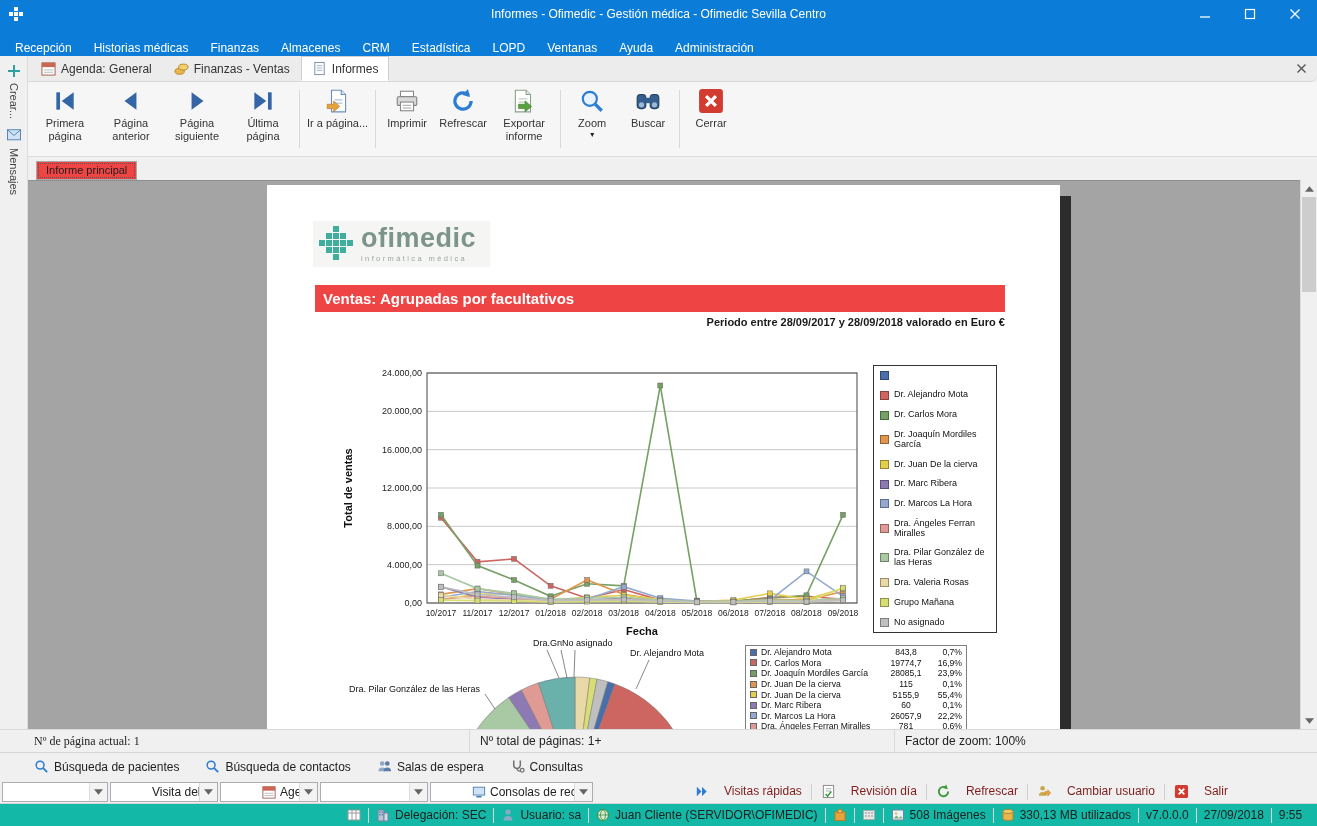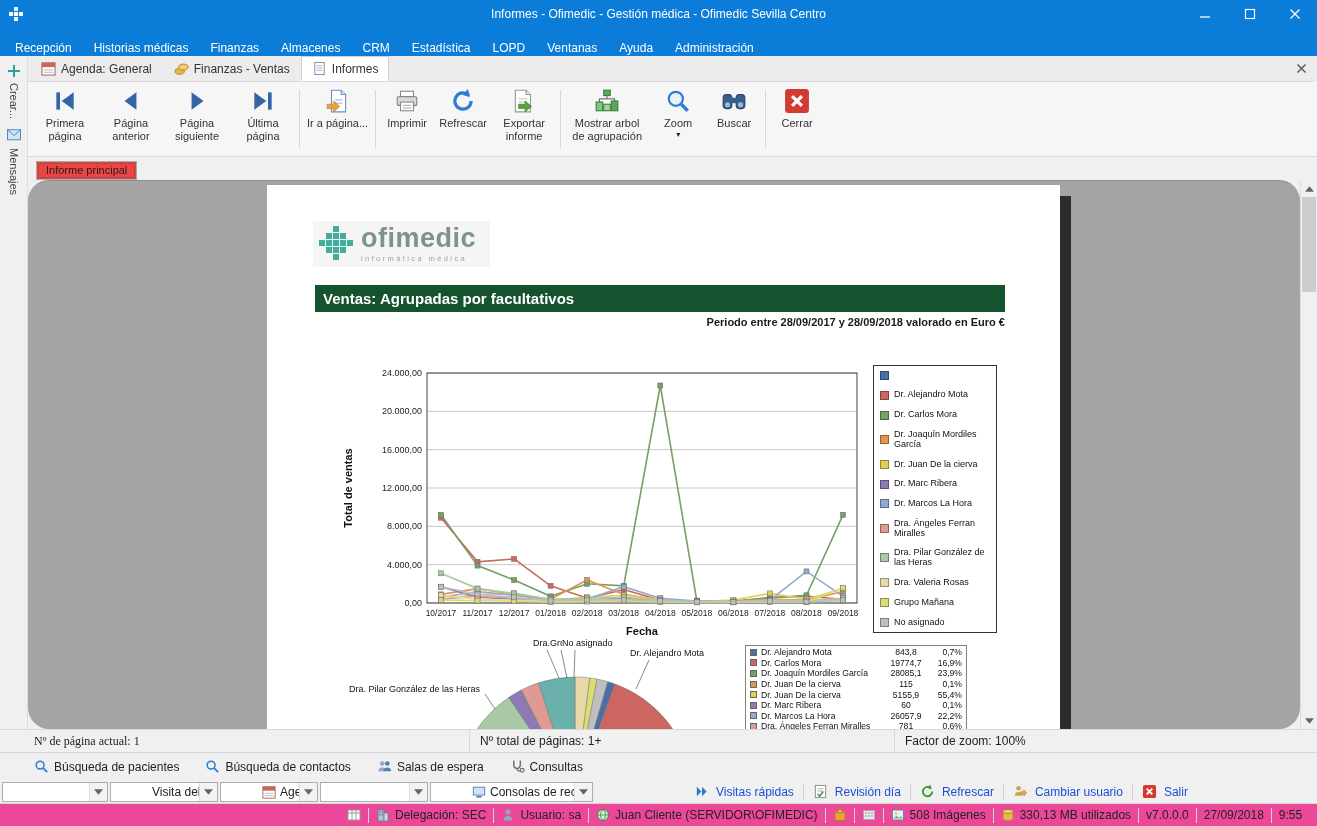--- a/index.html
+++ b/index.html
@@ -52,29 +52,29 @@
   .tb-sep{width:1px;background:#d8d8d8;margin:5px 3px;}
 
   
   .report-tab-row{position:absolute;left:28px;top:157px;right:0;height:23px;background:#f0f0f0;
                   display:flex;align-items:flex-end;padding-left:8px;box-sizing:border-box;}
   .report-tab{border:1px solid #a8a8a8;outline:1px dotted #555;outline-offset:-3px;background:#ef4444;
               font-size:11px;padding:2px 9px 3px;color:#222;}
 
   
   .viewer{position:absolute;left:28px;top:180px;width:1272px;height:549px;background:#a4a4a4;
-          overflow:hidden;border-top:1px solid #8f8f8f;box-sizing:border-box;border-radius:21px;}
+          overflow:hidden;border-top:1px solid #8f8f8f;box-sizing:border-box;}
   .page{position:absolute;left:239px;top:4px;width:793px;height:1200px;background:#fff;
         box-shadow:11px 11px 0 #2c2c2c;}
   .logo{position:absolute;left:46px;top:36px;display:flex;align-items:center;gap:8px;
         background:#f5f5f3;padding:4px 14px 4px 6px;}
   .logo-grid{width:34px;height:38px;}
   .logo-text{font-size:27px;font-weight:bold;color:#7d948b;letter-spacing:0.5px;line-height:1;}
   .logo-sub{font-size:7.5px;color:#9aa8a2;letter-spacing:2.4px;margin-top:2px;}
-  .band{position:absolute;left:48px;top:100px;width:690px;height:27px;background:#14532d;color:#fff;
+  .band{position:absolute;left:48px;top:100px;width:690px;height:27px;background:#ef4444;color:#fff;
         font-size:15px;font-weight:bold;display:flex;align-items:center;padding-left:8px;
         box-sizing:border-box;}
   .period{position:absolute;left:48px;top:131px;width:690px;text-align:right;font-size:11px;
           font-weight:bold;color:#1a1a1a;}
   .chart-wrap{position:absolute;left:68px;top:182px;width:662px;height:274px;}
   .line-chart{position:absolute;left:0;top:0;}
   .legend{position:absolute;left:538px;top:-2px;width:124px;height:268px;border:1px solid #333;
           background:#fff;padding:5px 6px;box-sizing:border-box;display:flex;flex-direction:column;
           justify-content:space-between;}
   .lg-item{display:flex;align-items:center;gap:5px;}
@@ -123,27 +123,27 @@
   .combo{height:20px;border:1px solid #abadb3;background:#fff;display:flex;align-items:stretch;
          font-size:12px;box-sizing:border-box;}
   .combo .val{padding:0 5px;flex:1;display:flex;align-items:center;gap:4px;white-space:nowrap;
               overflow:hidden;margin-left:36px;}
   .combo .val .ic{width:14px;height:14px;flex:none;}
   .combo .dd{width:17px;border-left:1px solid #dcdcdc;display:flex;align-items:center;
              justify-content:center;background:#f3f3f3;}
   .combo.w1{width:106px;} .combo.w2{width:108px;} .combo.w3{width:98px;}
   .combo.w4{width:108px;} .combo.w5{width:163px;}
   .cb-buttons{display:flex;align-items:center;margin-left:92px;}
-  .cb-btn{display:flex;align-items:center;gap:7px;font-size:12px;color:#1d4ed8;padding:0 9px;
+  .cb-btn{display:flex;align-items:flex-start;gap:15px;font-size:12px;color:#7f1d1d;padding:0 9px;
           white-space:nowrap;}
   .cb-btn .ic{width:15px;height:15px;}
   .cb-sep{width:1px;height:16px;background:#d0d0d0;}
 
   
-  .statusline{position:absolute;left:0;top:803px;width:100%;height:23px;background:#ec4899;
+  .statusline{position:absolute;left:0;top:803px;width:100%;height:23px;background:#14b8a6;
               border-top:1px solid #d5d5d5;display:flex;align-items:center;font-size:12px;
               color:#222;padding-left:340px;box-sizing:border-box;}
   .sl-item{display:flex;align-items:center;gap:5px;padding:0 7px;white-space:nowrap;}
   .sl-item .ic{width:14px;height:14px;}
   .sl-sep{width:1px;height:15px;background:#d5d5d5;}
 </style>
 </head>
 <body>
 
 <div class="app">
@@ -340,35 +340,20 @@
             <path d="M4 2 h10 l4 4 v16 h-14 z" fill="#fff" stroke="#8aa08a"></path>
             <path d="M14 2 v4 h4" fill="#e2efe2" stroke="#8aa08a"></path>
             <line x1="7" y1="10" x2="15" y2="10" stroke="#b5c7b5"></line>
             <line x1="7" y1="13" x2="15" y2="13" stroke="#b5c7b5"></line>
             <path d="M7 15 h6 v-3 l6 5 -6 5 v-3 h-6 z" fill="#59a33f" stroke="#3c7c28" stroke-width="0.6"></path>
           </svg>
         </span>
         <div class="tb-label">Exportar informe</div>
       </div>
       <div class="tb-sep"></div>
-      <div class="tb-btn wide">
-        <span class="ic tb-icon">
-          <svg viewBox="0 0 24 24" width="26" height="26">
-            <rect x="9" y="2" width="6" height="5" fill="#5aa85a" stroke="#3c7c3c"></rect>
-            <line x1="12" y1="7" x2="12" y2="10" stroke="#666"></line>
-            <line x1="5" y1="10" x2="19" y2="10" stroke="#666"></line>
-            <line x1="5" y1="10" x2="5" y2="13" stroke="#666"></line>
-            <line x1="19" y1="10" x2="19" y2="12" stroke="#666"></line>
-            <rect x="2" y="13" width="6" height="8" fill="#7dc87d" stroke="#3c7c3c"></rect>
-            <rect x="9" y="15" width="6" height="6" fill="#a5d6a5" stroke="#3c7c3c"></rect>
-            <rect x="16" y="12" width="6" height="9" fill="#57a857" stroke="#3c7c3c"></rect>
-          </svg>
-        </span>
-        <div class="tb-label">Mostrar arbol de agrupación</div>
-      </div>
       <div class="tb-btn">
         <span class="ic tb-icon">
           <svg viewBox="0 0 24 24" width="26" height="26">
             <circle cx="10" cy="10" r="6.5" fill="#eaf2fb" stroke="#2d7dd2" stroke-width="2"></circle>
             <line x1="15" y1="15" x2="21" y2="21" stroke="#2d7dd2" stroke-width="3"></line>
           </svg>
         </span>
         <div class="tb-label">Zoom</div>
         <div class="tb-caret">▾</div>
       </div>

